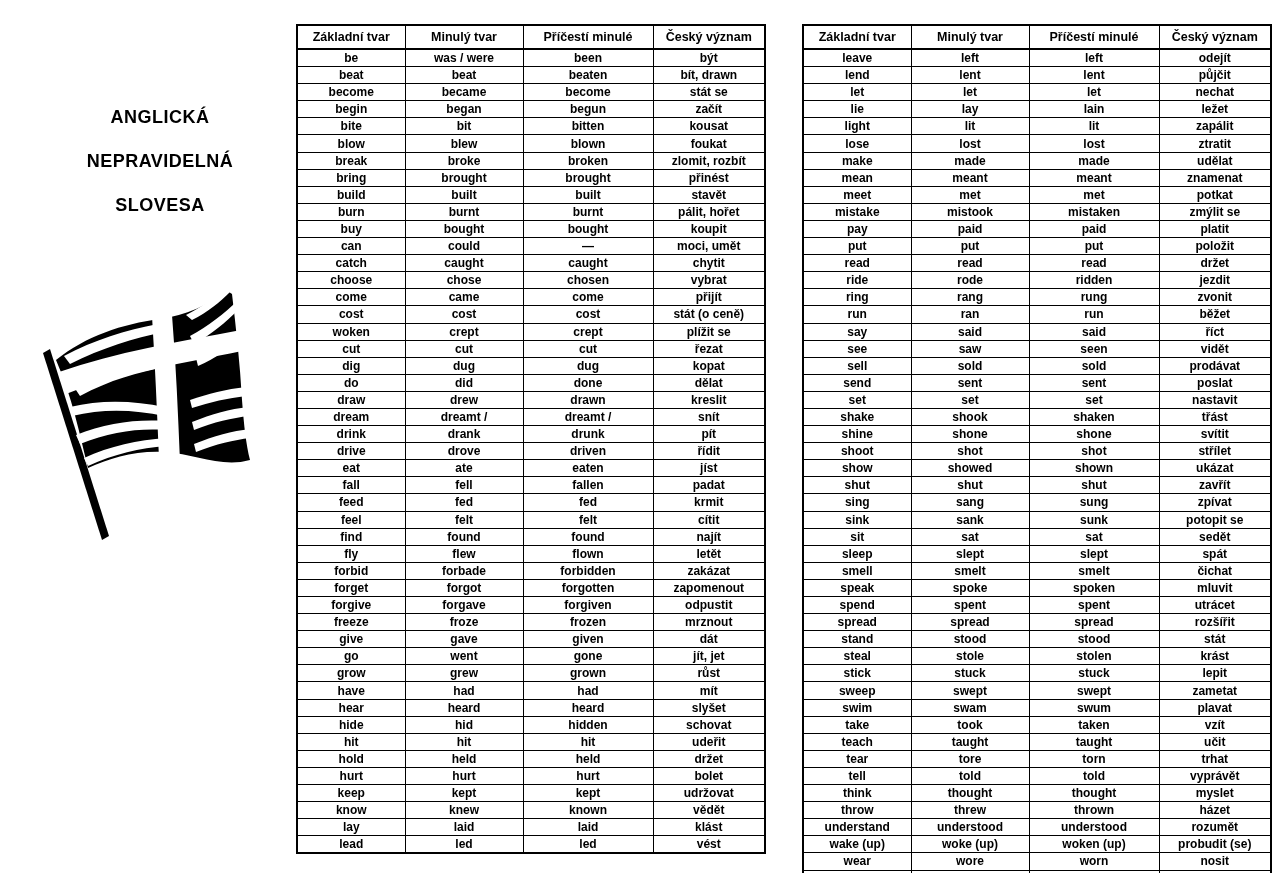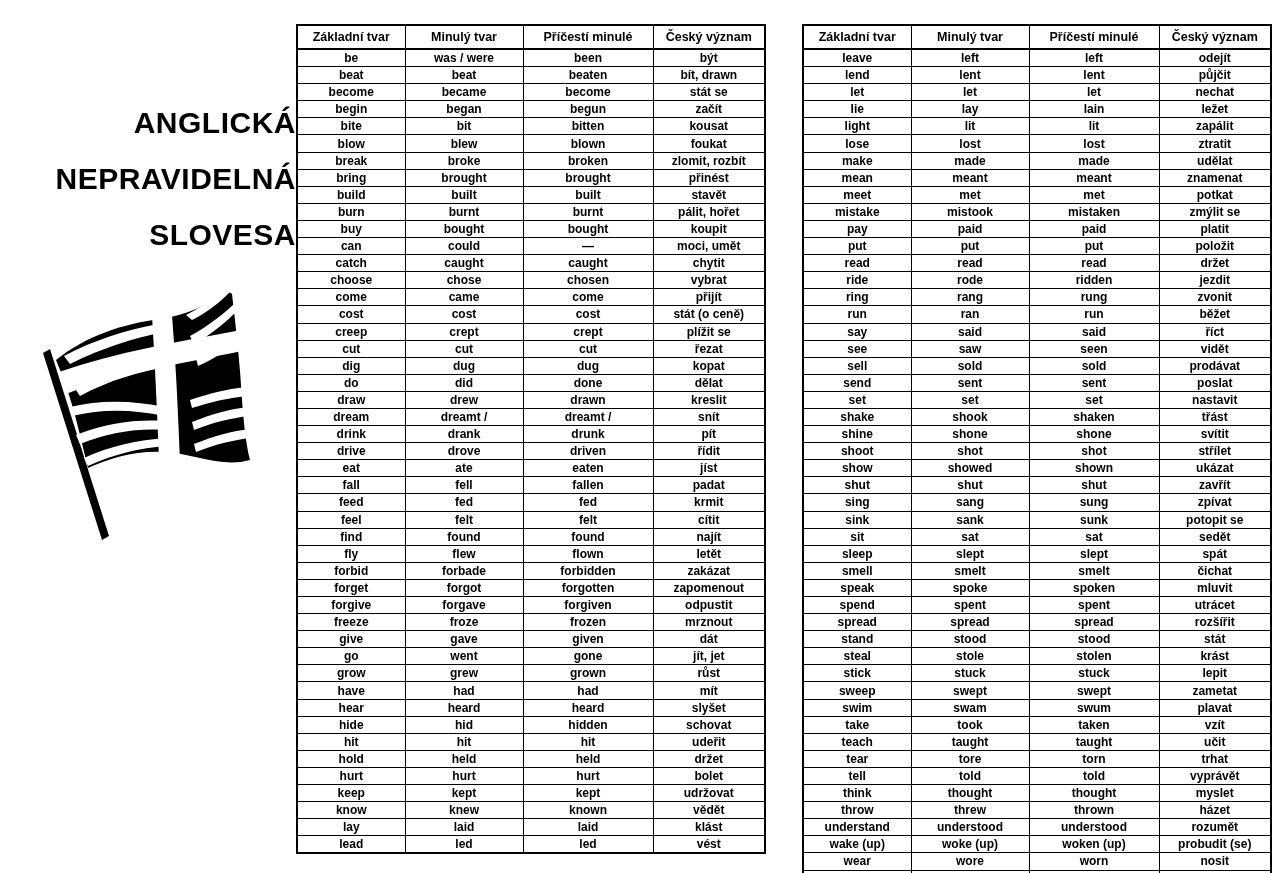--- a/index.html
+++ b/index.html
@@ -29,25 +29,25 @@
   .hero {
     width: 296px;
     height: 873px;
     position: relative;
     flex: 0 0 296px;
   }
 
   .hero-title {
     position: absolute;
     top: 108px;
-    left: 0;
+    left: 12px;
     width: 296px;
-    text-align: right;
+    text-align: center;
     font-weight: bold;
-    font-size: 30px;
+    font-size: 18px;
     letter-spacing: 0.5px;
     line-height: 1.0;
   }
   .hero-title .line {
     display: block;
     margin-bottom: 26px;
     white-space: nowrap;
   }
   .hero-title .line:last-child { margin-bottom: 4px; }
 
@@ -267,21 +267,21 @@
             <td>come</td>
             <td>přijít</td>
           </tr>
           <tr>
             <td>cost</td>
             <td>cost</td>
             <td>cost</td>
             <td>stát (o ceně)</td>
           </tr>
           <tr>
-            <td>creep</td>
+            <td>woken</td>
             <td>crept</td>
             <td>crept</td>
             <td>plížit se</td>
           </tr>
           <tr>
             <td>cut</td>
             <td>cut</td>
             <td>cut</td>
             <td>řezat</td>
           </tr>

